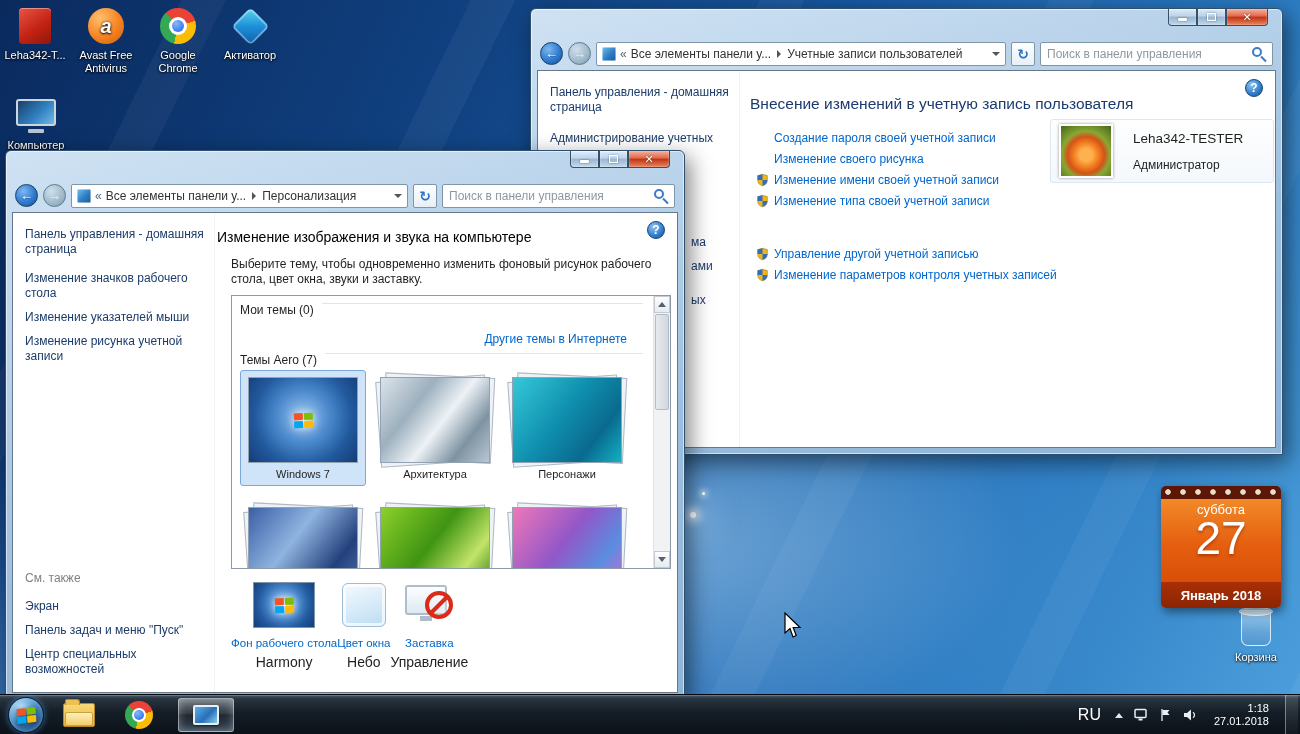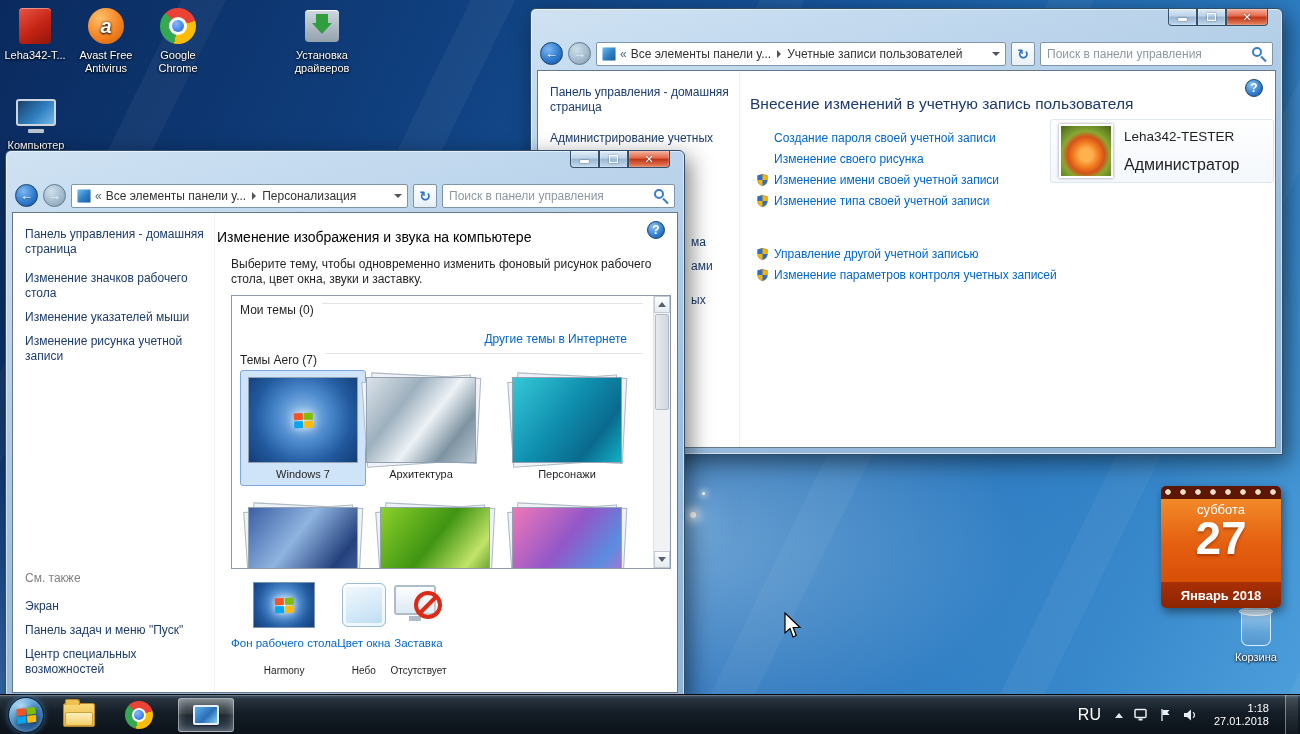--- a/index.html
+++ b/index.html
@@ -34,21 +34,21 @@
 .ic-comp .scr{width:40px;height:27px;border:2px solid #cdd6de;border-radius:3px;background:linear-gradient(135deg,#1b3f66,#2f7fc0 55%,#74b8e8)}
 .ic-comp .base{position:absolute;left:12px;bottom:0;width:16px;height:4px;background:#b8c4ce;border-radius:1px}
 .ic-bin{width:30px;height:36px;border-radius:3px 3px 7px 7px;background:linear-gradient(rgba(225,240,252,.55),rgba(150,190,225,.38) 60%,rgba(110,150,190,.32));border:1px solid rgba(240,250,255,.8);position:relative}
 .ic-bin::before{content:"";position:absolute;left:-3px;top:-4px;right:-3px;height:7px;border-radius:50%;background:rgba(235,248,255,.65);border:1px solid rgba(255,255,255,.85)}
 
 
 #gadget{position:absolute;left:1161px;top:486px;width:120px;height:122px;border-radius:5px;box-shadow:2px 4px 10px rgba(0,0,0,.45);overflow:hidden;z-index:5}
 #gadget .spiral{height:13px;background:#5e1606;background-image:radial-gradient(circle at 7px 6px,#efdcc3 2.4px,#3c0e04 3.2px,transparent 3.8px);background-size:15px 13px}
 #gadget .gbody{height:83px;background:linear-gradient(#f28a28,#e55f10 55%,#d84f08);color:#fff;text-align:center}
 #gadget .wd{font-size:13px;padding-top:3px}
-#gadget .day{font-size:46px;font-weight:bold;line-height:46px;margin-top:-2px;text-shadow:0 2px 3px rgba(120,30,0,.5)}
+#gadget .day{font-size:46px;font-weight:normal;line-height:46px;margin-top:-2px;text-shadow:0 2px 3px rgba(120,30,0,.5)}
 #gadget .gfoot{height:26px;background:linear-gradient(#a92f05,#8c2503);color:#fff;font-size:13px;font-weight:bold;display:flex;align-items:center;justify-content:center}
 
 
 .awin{position:absolute;border-radius:6px 6px 0 0;border:1px solid #2f4f6f;background:linear-gradient(165deg,#cfe2f3 0%,#b8d2ea 30%,#9dbfde 60%,#8fb4d6 100%);box-shadow:inset 0 0 0 1px rgba(255,255,255,.55),5px 7px 22px rgba(0,0,0,.5)}
 #win-acc{left:530px;top:8px;width:753px;height:447px;z-index:10}
 #win-pers{left:5px;top:150px;width:680px;height:550px;z-index:20}
 .capbtns{position:absolute;top:0;right:14px;display:flex;z-index:6}
 .cap{width:29px;height:17px;border:1px solid #35506b;border-top:none;display:flex;align-items:center;justify-content:center;background:linear-gradient(rgba(255,255,255,.5),rgba(190,210,230,.35) 45%,rgba(90,120,150,.35) 50%,rgba(200,225,245,.45));box-shadow:inset 0 0 2px rgba(255,255,255,.6);cursor:pointer}
 .cap.min{border-radius:0 0 0 4px}
 .cap.cls{width:42px;border-radius:0 0 4px 0;background:linear-gradient(#f6b09a,#e2674a 45%,#c03314 50%,#e8835e)}
@@ -79,40 +79,40 @@
 .frag{position:absolute;font-size:12px;color:#1c3c6b}
 #fr1{left:153px;top:164px}#fr2{left:153px;top:188px}#fr3{left:153px;top:222px}
 
 
 .acc-title{position:absolute;left:212px;top:24px;font-size:15.5px;color:#1c3a6e}
 .linklist{position:absolute;left:212px;padding-left:24px;display:flex;flex-direction:column;gap:7px}
 #acc-links1{top:60px}
 #acc-links2{top:176px}
 .cpl-link{position:relative;font-size:12px;color:#0066cc;cursor:pointer;line-height:14px}
 .cpl-link .shield{position:absolute;left:-18px;top:0}
-.user-tile{position:absolute;left:512px;top:48px;width:224px;height:64px;border:1px solid #dbe7f3;border-radius:3px;background:linear-gradient(#fefefe,#f4f8fc);display:flex;align-items:center;padding:3px 8px;gap:11px;cursor:pointer}
+.user-tile{position:absolute;left:512px;top:48px;width:224px;height:64px;border:1px solid #dbe7f3;border-radius:3px;background:linear-gradient(#fefefe,#f4f8fc);display:flex;align-items:center;padding:3px 8px;gap:20px;cursor:pointer}
 .user-pic{width:54px;height:54px;border:2px solid #fff;box-shadow:0 0 3px rgba(0,0,0,.4);background:radial-gradient(circle at 50% 58%,#ffb14e 0 16%,#f07a1e 34%,#d4521a 48%,#89a832 62%,#5f7f24 85%,#47651c);flex:0 0 auto}
 .user-name{font-size:13.5px;color:#1f1f1f}
-.user-role{font-size:16px;color:#1f1f1f;margin-top:12px}
+.user-role{font-size:12px;color:#1f1f1f;margin-top:12px}
 
 
 .pers-title{position:absolute;left:204px;top:16px;font-size:14px;color:#000000}
 .pers-desc{position:absolute;left:218px;top:44px;width:436px;font-size:12px;color:#1f1f1f;line-height:15px}
 .seealso{position:absolute;left:12px;top:358px;font-size:12px;width:185px}
 .sgray{color:#808080;margin-bottom:14px}
 .themebox{position:absolute;left:218px;top:82px;width:440px;height:274px;border:1px solid #8a9aa8;background:#fff}
 .tb-content{position:absolute;left:0;top:0;right:17px;bottom:0;overflow:hidden}
 .ghdr{position:absolute;left:8px;right:10px;display:flex;align-items:flex-start;gap:8px;font-size:12px;color:#1f1f1f}
 .ghdr::after{content:"";flex:1;height:1px;background:#e4e4e4}
 #ghdr-my{top:7px}
 #ghdr-aero{top:57px}
 .online{position:absolute;right:26px;top:36px;font-size:12px;color:#0066cc;cursor:pointer}
 .ttile{position:absolute;width:126px;height:116px;border:1px solid transparent;border-radius:3px;text-align:center;cursor:pointer}
 .ttile.sel{background:#cfe4f8;border-color:#7ba7d9}
-#tt1{left:8px;top:74px}#tt2{left:126px;top:74px}#tt3{left:272px;top:74px}
+#tt1{left:8px;top:74px}#tt2{left:140px;top:74px}#tt3{left:272px;top:74px}
 #tr1{left:8px;top:204px}#tr2{left:140px;top:204px}#tr3{left:272px;top:204px}
 .deck{position:relative;width:110px;height:86px;margin:6px auto 0}
 .deck .lay{position:absolute;inset:0;background:#eef2f6;border:1px solid #aeb9c4}
 .deck .lay.a{transform:rotate(-4deg) translate(-2px,1px)}
 .deck .lay.b{transform:rotate(3deg) translate(3px,-2px)}
 .deck .face{position:absolute;inset:0;border:1px solid #93a2b2;display:flex;align-items:center;justify-content:center}
 .tlabel{margin-top:5px;font-size:11px;color:#1f1f1f}
 .th-win7{background:radial-gradient(circle at 50% 46%,#9cc6ee 0%,#4a88cc 38%,#225a9e 68%,#143c78 100%)}
 .th-arch{background:linear-gradient(128deg,#dce3e9 0%,#9db0be 32%,#edf2f6 55%,#7e93a2 78%,#b9c7d2 100%)}
 .th-pers{background:linear-gradient(128deg,#35c8d8 0%,#0f8fae 45%,#0a6a8e 75%,#12b0c4 100%)}
@@ -126,21 +126,21 @@
 .vscroll{position:absolute;top:0;right:0;bottom:0;width:17px;background:#f1f2f4;border-left:1px solid #dfe2e6}
 .sbtn{position:absolute;left:0;right:0;height:17px;background:linear-gradient(#fcfdfe,#e6ebf1);border:1px solid #c3cad3;display:flex;align-items:center;justify-content:center;cursor:pointer}
 .sbtn.up{top:0}.sbtn.down{bottom:0}
 .tri-u{width:0;height:0;border-left:4px solid transparent;border-right:4px solid transparent;border-bottom:5px solid #55616e}
 .tri-d{width:0;height:0;border-left:4px solid transparent;border-right:4px solid transparent;border-top:5px solid #55616e}
 .sthumb{position:absolute;left:1px;right:1px;top:18px;height:96px;border-radius:2px;background:linear-gradient(90deg,#e7ebef,#cfd6dd);border:1px solid #b3bcc6;cursor:pointer}
 .pfooter{position:absolute;left:218px;top:366px;width:440px;display:flex;}
 .fitem{text-align:center;cursor:pointer}
 .fitem .fgfx{height:52px;display:flex;align-items:center;justify-content:center;margin-bottom:6px}
 .flbl{font-size:11.5px;color:#0066cc}
-.fval{font-size:10px;color:#1f1f1f;margin-top:16px}
+.fval{font-size:14px;color:#1f1f1f;margin-top:5px}
 .bgthumb{width:62px;height:46px;border:1px solid #7f96a8;background:radial-gradient(circle at 50% 46%,#9cc6ee 0%,#4a88cc 38%,#225a9e 68%,#143c78 100%);display:flex;align-items:center;justify-content:center}
 .colorthumb{width:44px;height:44px;border-radius:6px;border:1px solid #9cbcd8;background:linear-gradient(160deg,#f4fafe,#d6eaf8 55%,#badcf2);box-shadow:inset 0 0 0 3px rgba(255,255,255,.7)}
 .sndgfx{position:relative;width:52px;height:48px}
 .spkbody{position:absolute;left:6px;top:17px;width:9px;height:14px;background:#98a2ac}
 .spkcone{position:absolute;left:13px;top:10px;border-top:14px solid transparent;border-bottom:14px solid transparent;border-right:14px solid #aab4be}
 .notes{position:absolute;right:2px;top:0;color:#2d74c4;font-size:17px;font-weight:bold}
 .notes::before{content:"♪♫"}
 .ssgfx{position:relative;width:52px;height:48px}
 .ssmon{position:absolute;left:2px;top:4px;width:42px;height:30px;border:2px solid #aebdc9;border-radius:3px;background:linear-gradient(#fcfeff,#dde9f2)}
 .ssmon::after{content:"";position:absolute;left:13px;bottom:-8px;width:12px;height:5px;background:#aebdc9}
@@ -188,25 +188,25 @@
         <div class="ic-avast">a</div>
       </div>
     <div>Avast Free Antivirus</div>
   </div>
   <div class="dicon" style="left:140px;top:6px">
     <div class="gfx">
         <div class="ic-chrome"></div>
       </div>
     <div>Google Chrome</div>
   </div>
-  <div class="dicon" style="left:284px;top:6px">
+  <div class="dicon" style="left:212px;top:6px">
     <div class="gfx">
-        <div class="ic-drv"></div>
-      </div>
-    <div>Установка драйверов</div>
+        <div class="ic-act"></div>
+      </div>
+    <div>Активатор</div>
   </div>
   <div class="dicon" style="left:-2px;top:96px">
     <div class="gfx">
         <div class="ic-comp">
           <div class="scr"></div>
           <div class="base"></div>
         </div>
       </div>
     <div>Компьютер</div>
   </div>
@@ -447,21 +447,21 @@
           <div class="fval">Небо</div>
         </div>
         <div class="fitem">
           <div class="fgfx">
               <div class="ssgfx">
                 <div class="ssmon"></div>
                 <div class="nosign"></div>
               </div>
             </div>
           <div class="flbl">Заставка</div>
-          <div class="fval">Отсутствует</div>
+          <div class="fval">Управление</div>
         </div>
       </div>
     </div>
   </div>
 
   <div id="taskbar">
     <div id="orb">
       <span class="mflag">
           <i></i>
           <i></i>

